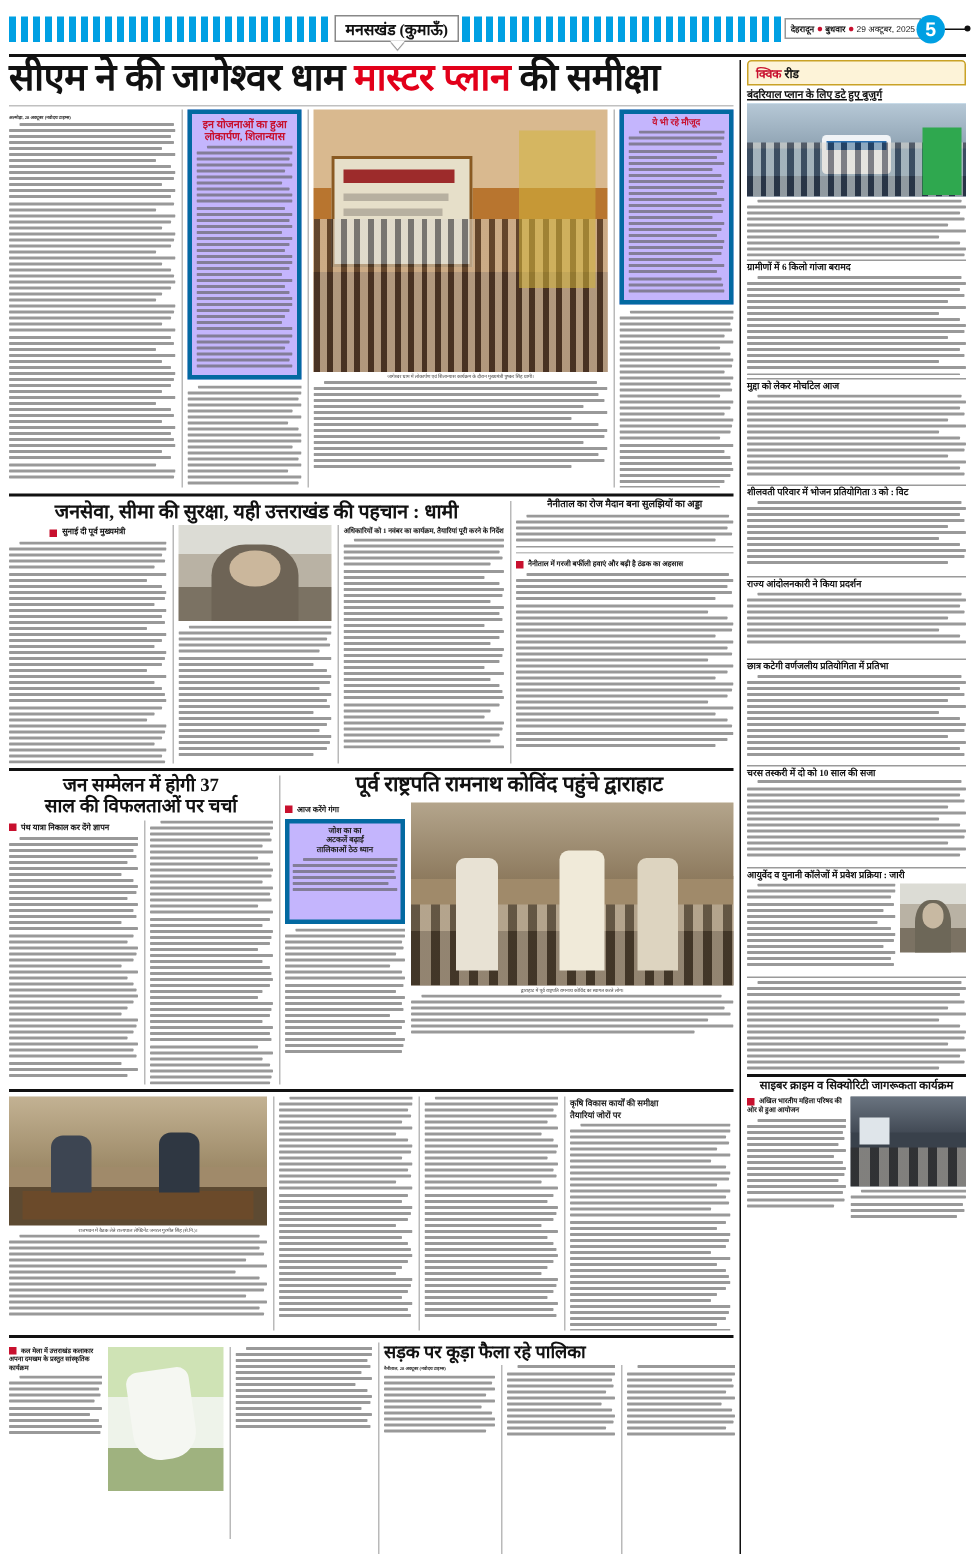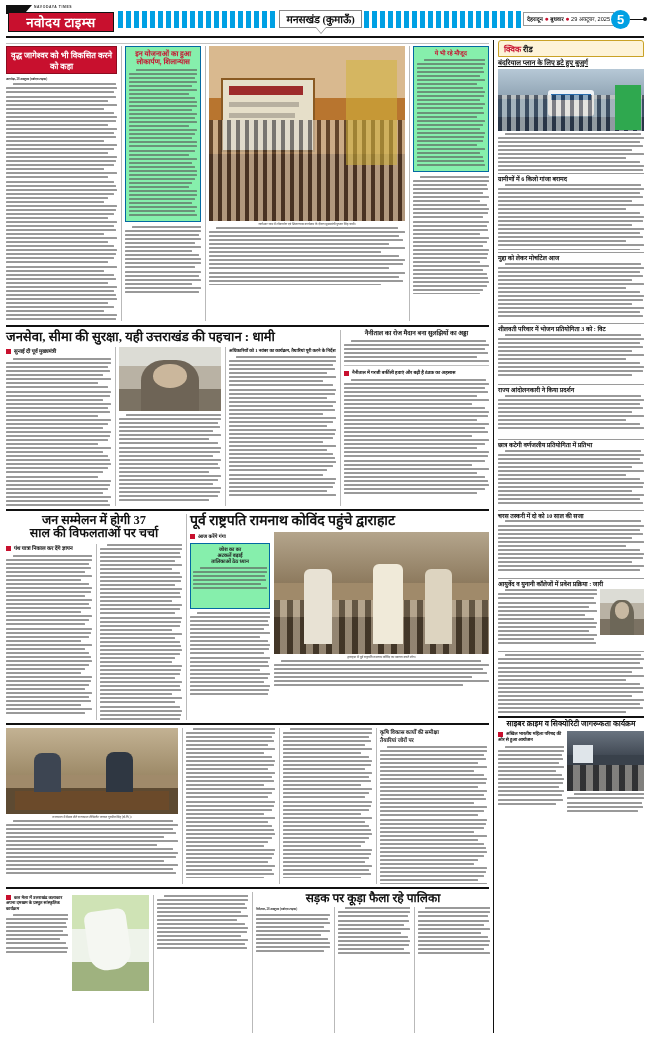--- a/index.html
+++ b/index.html
@@ -67,71 +67,66 @@
   .ph-blue{background:linear-gradient(#9ec4de 0 45%,#5f87a8 45% 78%,#35506b 78% 100%);}
   .ph-portrait{background:linear-gradient(#dcdcd5 0 30%,#b9b2a4 30% 65%,#7b7263 65% 100%);}
   .ph-milk{background:linear-gradient(#cfe3b5 0 35%,#eef3ea 35% 70%,#9fb27f 70% 100%);}
   .ph-dark{background:linear-gradient(#5c6672 0 40%,#39414b 40% 100%);}
   .figs{position:absolute;left:0;right:0;bottom:0;height:58%;
         background:repeating-linear-gradient(90deg, rgba(30,30,40,.55) 0 4px, rgba(220,215,205,.55) 4px 9px);}
   .figs2{position:absolute;left:0;right:0;bottom:0;height:44%;
         background:repeating-linear-gradient(90deg, rgba(40,35,30,.5) 0 6px, rgba(200,190,175,.5) 6px 13px);}
 
   
-  .tint{background:#86efac;border:1px solid #0369a1;}
+  .tint{background:#c4b5fd;border:3px solid #0369a1;}
   .tintbox-h{color:#c8102e;font-weight:bold;text-align:center;font-size:7.2px;line-height:1.15;padding:3px 2px 2px;}
   .tintbox-h.small{font-size:6px;}
 
   
   .qr-head{border:1px solid #c9a227;background:#fdf3d8;border-radius:3px 3px 0 0;
            padding:2px 5px;font-size:8px;font-weight:bold;}
   .qr-head .k{color:#c8102e;margin-top:20px;}
   .sb-hl{font-weight:bold;font-size:6.2px;line-height:1.12;margin:2px 0 1px;}
   .sb-hl.big{font-size:7px;text-decoration:underline;}
   .sb-rule{height:1px;background:#9a9a9a;margin:2px 0;}
 </style>
 </head>
 <body>
 
 <div class="page">
 
   <div class="masthead">
-    <div class="logo-wrap">
-      <div class="logo-flag"></div>
-      <div class="logo-top">NAVODAYA TIMES</div>
-      <div class="logo-box">
-        <span>नवोदय टाइम्स</span>
-      </div>
-    </div>
     <div class="bars"></div>
     <div class="edition">मनसखंड (कुमाऊँ)</div>
     <div class="bars"></div>
     <div class="dateline">
       <b>देहरादून</b>
       <span class="dot">●</span>
       <b>बुधवार</b>
       <span class="dot">●</span>
       <span>29 अक्टूबर, 2025</span>
     </div>
     <div class="pageno">5</div>
     <div class="tail"></div>
   </div>
   <div class="rule"></div>
 
   <div style="display:flex;gap:4px;margin-top:2px;">
 
     <div style="width:483px;">
 
+      <div class="hl" style="font-size:25px;letter-spacing:-.2px;">
+        <span>सीएम ने की जागेश्वर धाम </span><span class="red">मास्टर प्लान</span><span> की समीक्षा</span>
+      </div>
 
       <div class="hr-thin" style="margin:3px 0 2px;"></div>
 
       <div style="display:flex;gap:4px;">
 
         <div style="width:112px;">
-          <div style="background:#c8102e;color:#fff;font-weight:bold;font-size:8.2px;padding:2px 3px;text-align:center;border:1px solid #8d0b20;">वृद्ध जागेश्वर को भी विकसित करने को कहा</div>
           <div class="body" style="margin-top:3px;">
             <b>अल्मोड़ा, 28 अक्टूबर (नवोदय टाइम्स)</b>
           </div>
           <div class="glbox" style="height:238px;margin-top:2px;">
             <i class="gl first"></i>
               <i class="gl s1"></i>
               <i class="gl s2"></i>
               <i class="gl s4"></i>
               <i class="gl s3"></i>
             <i class="gl s1"></i>
@@ -351,21 +346,21 @@
               <i class="gl s5"></i>
 
           </div>
         </div>
       </div>
 
       <div class="hr-thick" style="margin-top:4px;"></div>
 
       <div style="display:flex;gap:4px;">
 
-        <div style="width:330px;">
+        <div style="width:330px;text-align:center;">
           <div class="hl" style="font-size:13px;">जनसेवा, सीमा की सुरक्षा, यही उत्तराखंड की पहचान : धामी</div>
           <div style="display:flex;gap:4px;margin-top:3px;">
             <div style="width:105px;">
               <div style="font-size:5.4px;font-weight:bold;">
                 <span class="bullet-sq"></span><span>सुनाई दी पूर्व मुख्यमंत्री</span>
               </div>
               <div class="glbox" style="height:148px;margin-top:3px;">
                 <i class="gl first"></i>
                   <i class="gl s1"></i>
                   <i class="gl s2"></i>
@@ -633,21 +628,21 @@
                   <i class="gl s4"></i>
                   <i class="gl s2"></i>
 
               </div>
             </div>
           </div>
         </div>
 
         <div style="width:303px;" class="col-rule">
           <div style="margin-left:3px;">
-            <div class="hl" style="font-size:14px;">पूर्व राष्ट्रपति रामनाथ कोविंद पहुंचे द्वाराहाट</div>
+            <div class="hl" style="font-size:14px;text-align:center;">पूर्व राष्ट्रपति रामनाथ कोविंद पहुंचे द्वाराहाट</div>
             <div style="display:flex;gap:4px;margin-top:3px;">
               <div style="width:80px;">
                 <div style="font-size:5.2px;font-weight:bold;">
                   <span class="bullet-sq"></span><span>आज करेंगे गंगा</span>
                 </div>
                 <div class="tint" style="margin-top:3px;padding:2px;height:60px;overflow:hidden;">
                   <div style="font-weight:bold;font-size:5.2px;text-align:center;line-height:1.2;color:#222;">
                     <div>जोश का का</div>
                     <div>अटकलें बढ़ाईं</div>
                     <div>तालिकाओं ठेठ ध्यान</div>
@@ -914,21 +909,21 @@
                   <i class="gl s2"></i>
                   <i class="gl s4"></i>
 
               </div>
             </div>
           </div>
         </div>
 
         <div style="width:237px;" class="col-rule">
           <div style="margin-left:3px;">
-            <div class="hl" style="font-size:12px;text-align:center;">
+            <div class="hl" style="font-size:12px;text-align:left;">
               <div>सड़क पर कूड़ा फैला रहे पालिका</div>
             </div>
             <div style="display:flex;gap:4px;margin-top:3px;">
               <div style="width:76px;">
                 <div class="body"><b>नैनीताल, 28 अक्टूबर (नवोदय टाइम्स)</b></div>
                 <div class="glbox" style="height:112px;margin-top:2px;">
                   <i class="gl s1"></i>
                     <i class="gl s2"></i>
                     <i class="gl s4"></i>
                     <i class="gl s3"></i>

